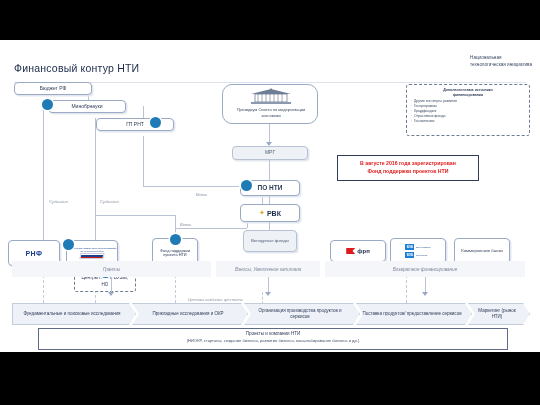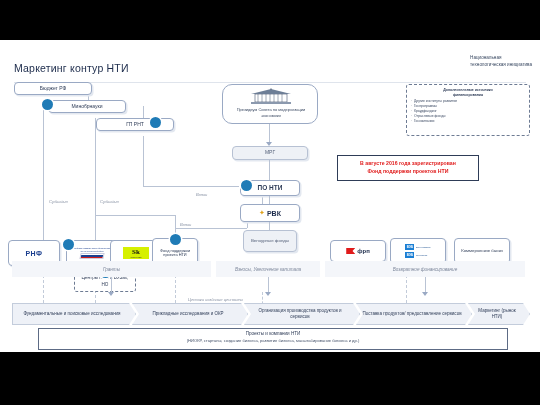--- a/index.html
+++ b/index.html
@@ -88,21 +88,21 @@
 </head>
 <body>
 
 <div id="stage">
 
   <div class="bar" id="bar-top"></div>
   <div class="bar" id="bar-bot"></div>
 
   <div id="slide">
 
-    <div class="title">Маркетинг контур НТИ</div>
+    <div class="title">Финансовый контур НТИ</div>
     <div class="brand">
       <div class="b1">Национальная</div>
       <div class="b2">технологическая инициатива</div>
     </div>
     <div class="hrule"></div>
 
     <div class="conn vconn" style="left:54px;top:60px;height:10px;"></div>
     <div class="conn hconn" style="left:54px;top:60px;width:34px;"></div>
     <div class="conn vconn" style="left:88px;top:48px;height:12px;"></div>
 
@@ -198,26 +198,20 @@
     </div>
 
     <div class="logo" style="left:66px;top:200px;width:52px;height:26px;">
       <div class="flag">
         <div class="ft">Фонд содействия развитию малых форм предприятий в научно-технической сфере</div>
         <div class="fb"></div>
       </div>
     </div>
     <div class="dot" style="left:63px;top:199px;"></div>
 
-    <div class="logo" style="left:110px;top:200px;width:52px;height:26px;">
-      <div class="sk">
-        <b>Sk</b>
-        <i>СКОЛКОВО</i>
-      </div>
-    </div>
 
     <div class="node sh" style="left:152px;top:198px;width:46px;height:30px;font-size:3.9px;">
       <span>Фонд поддержки проекта НТИ</span>
     </div>
     <div class="dot" style="left:170px;top:194px;"></div>
 
     <div class="logo" style="left:330px;top:200px;width:56px;height:22px;">
       <div class="frp">
         <span class="fl"></span>
         <span>фрп</span>

